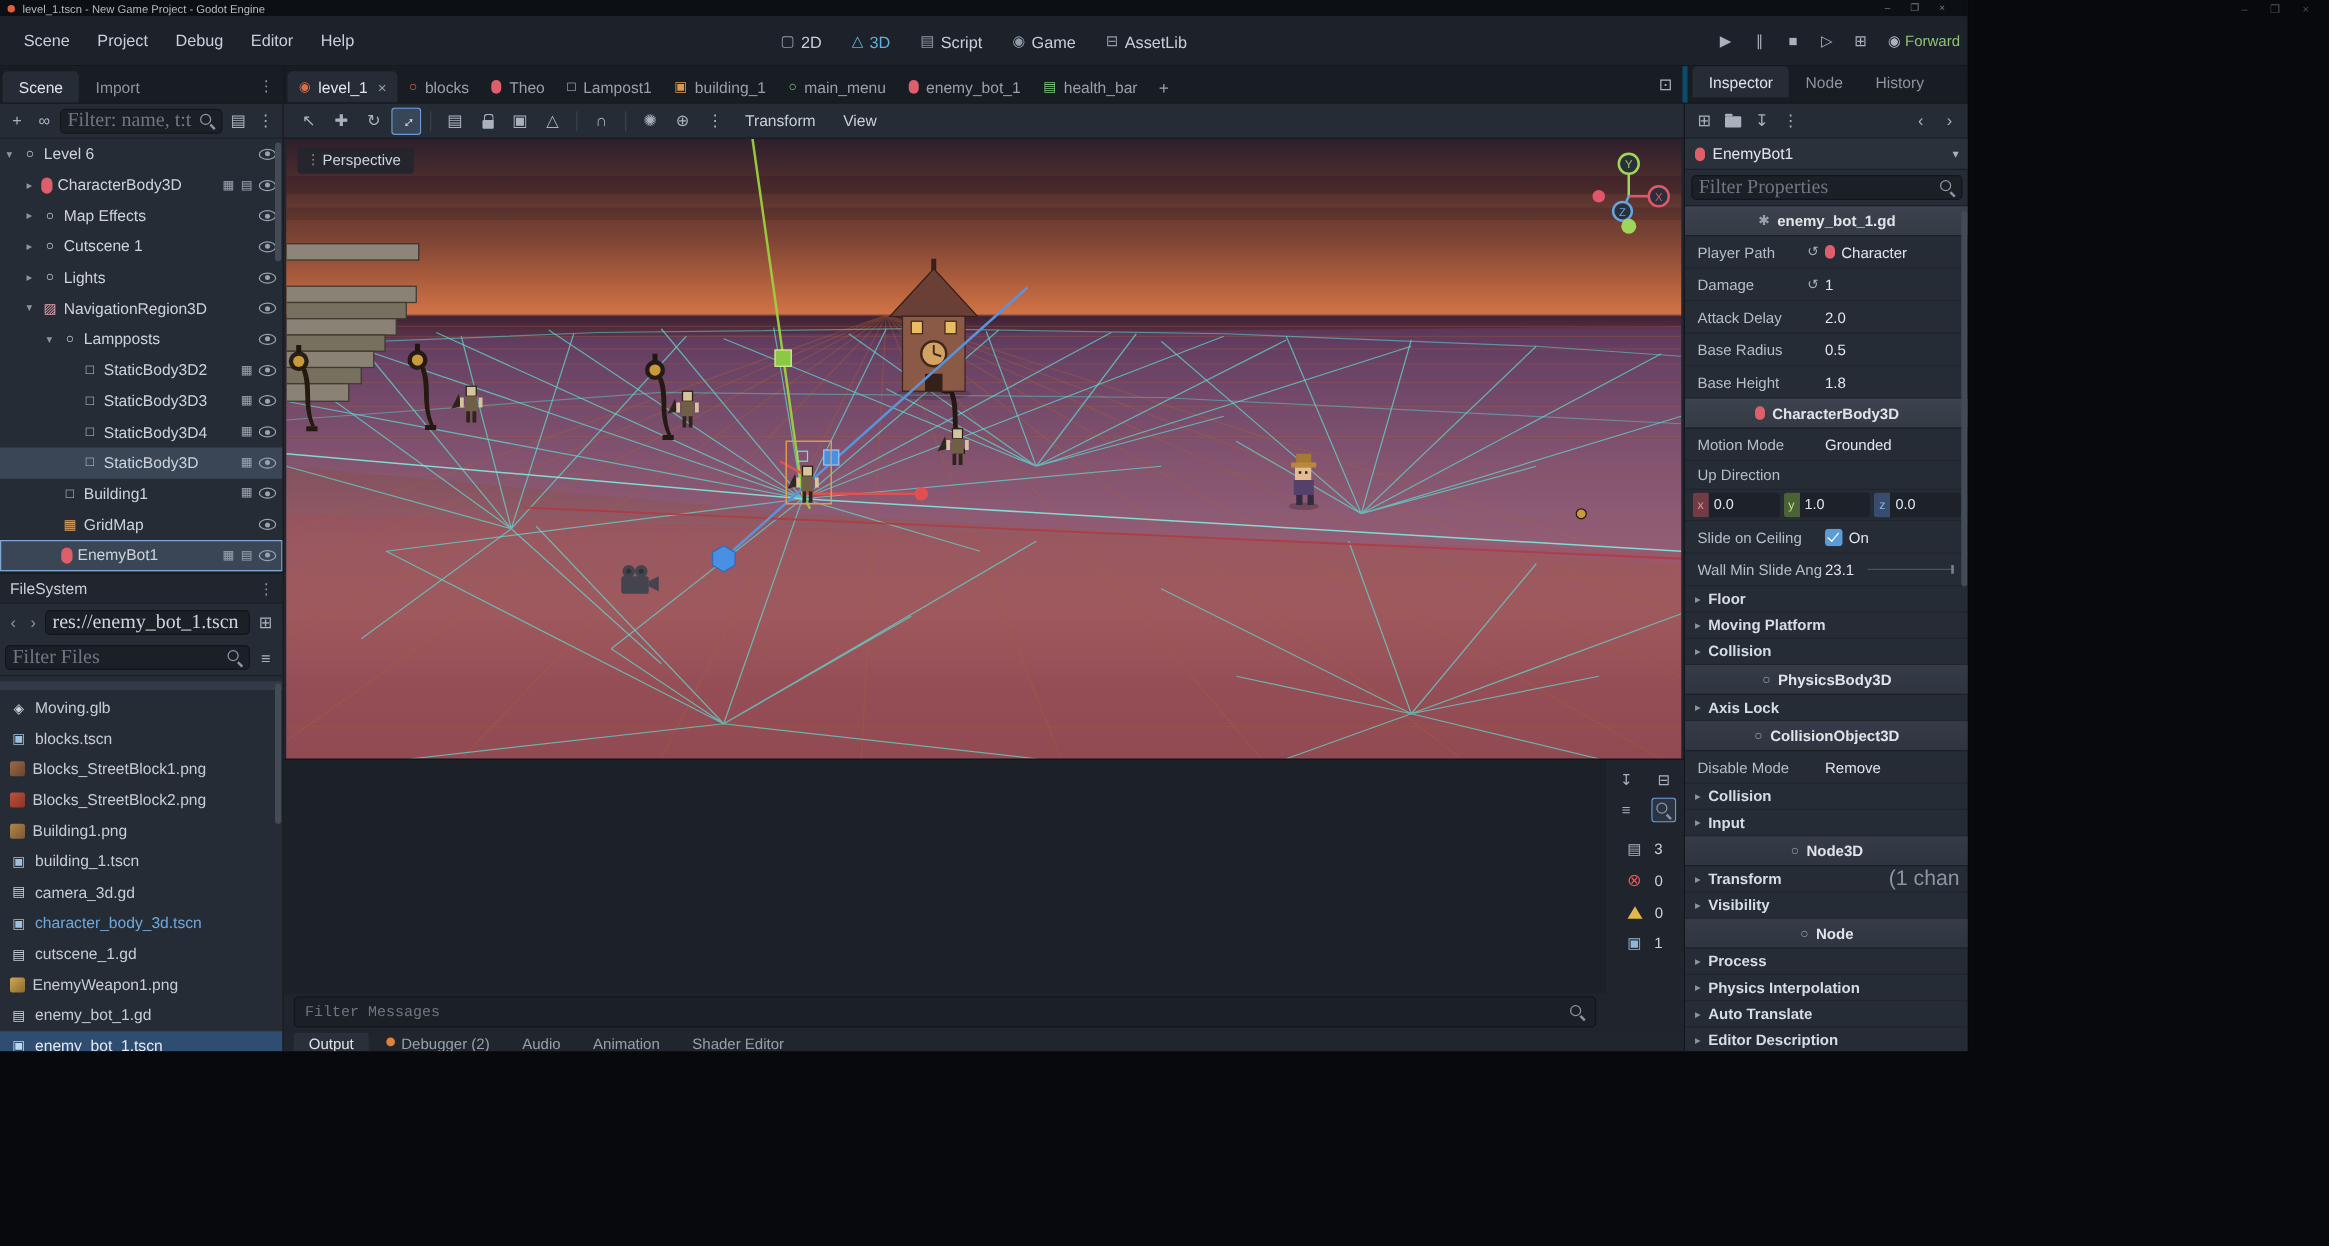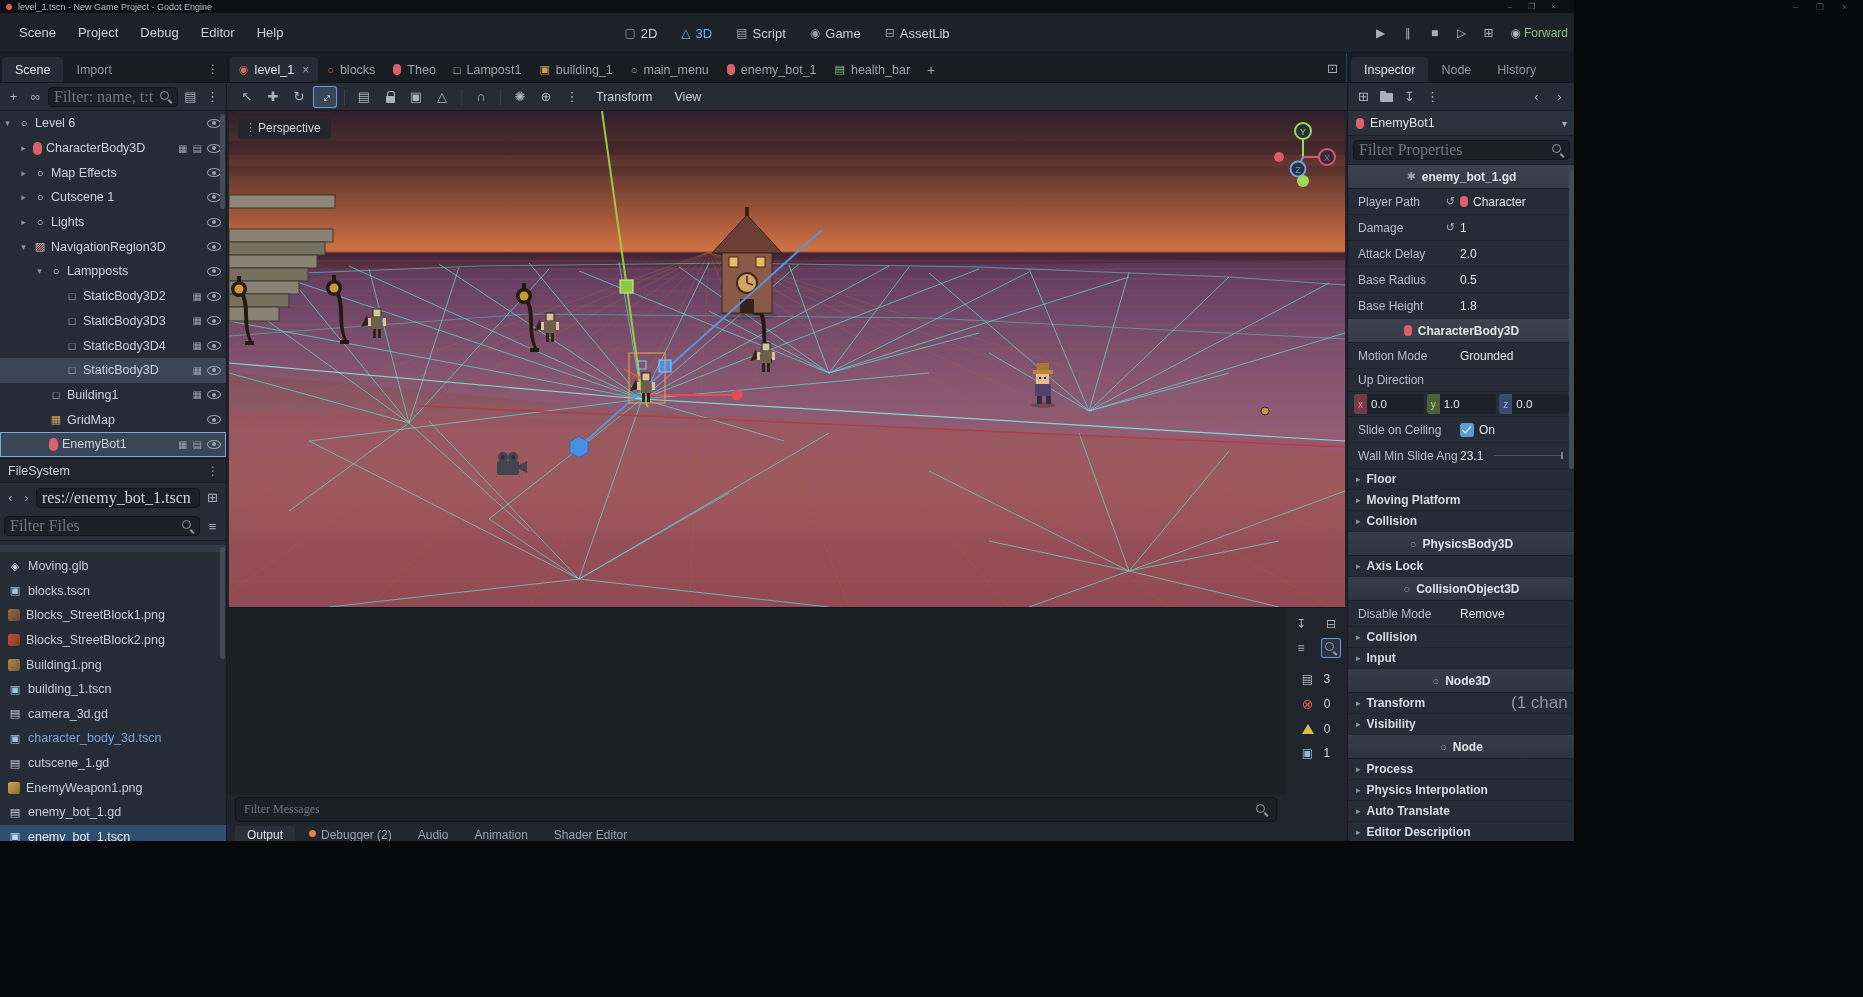--- a/index.html
+++ b/index.html
@@ -19,21 +19,21 @@
 .ctx{display:flex;align-items:center;gap:5px;padding:5px 9px;font-size:13px;color:#c9cfd8}
 .ctx .cicon{font-size:12px;color:#8f9aa8}
 .ctx.active,.ctx.active .cicon{color:#5fb2dd}
 .playback{position:absolute;right:46px;top:0;height:40px;display:flex;align-items:center;gap:2px}
 .pb-btn{width:25px;height:24px;display:flex;align-items:center;justify-content:center;font-size:12px;color:#a9b1bc;border-radius:3px}
 .renderer{position:absolute;right:0;top:13px;font-size:12px;color:#8fc177;width:50px;overflow:hidden;white-space:nowrap}
 
 .tabbar{position:absolute;top:53px;left:0;width:100%;height:30px;background:#181c23;display:flex;border-bottom:1px solid #14171d}
 .tz-left{width:227px;display:flex;align-items:flex-end;padding-left:2px;position:relative;flex:none}
 .tz-center{flex:1;display:flex;align-items:flex-end;overflow:hidden;padding-left:2px;position:relative;border-left:1px solid #14171d}
-.tz-right{width:228px;display:flex;align-items:flex-end;border-left:1px solid #0c4a6e;padding-left:4px;flex:none}
+.tz-right{width:228px;display:flex;border-left:4px solid #0c4a6e;padding-left:4px;flex:none}
 .dtab{height:25px;padding:4px 13px;font-size:12.5px;color:#8d95a3;display:flex;align-items:center;border-radius:4px 4px 0 0}
 .dtab.active{background:#262c35;color:#dde2e9}
 .dots{color:#8d95a3;font-size:12px}
 .tzl-dots{position:absolute;right:8px;bottom:6px}
 .stab{height:25px;display:flex;align-items:center;gap:6px;padding:0 9px;font-size:12.5px;color:#98a0ac;border-radius:4px 4px 0 0;white-space:nowrap}
 .stab.active{background:#262c35;color:#e2e6ec}
 .ticon{font-size:11px;flex:none}
 .tclose{color:#98a0ac;font-size:12px;margin-left:2px}
 .newtab{padding:0 8px;color:#98a0ac;font-size:14px;height:25px;display:flex;align-items:center}
 .expand-btn{position:absolute;right:8px;bottom:6px;color:#a9b1bc;font-size:13px}
@@ -105,21 +105,21 @@
 .bp-rail{position:absolute;right:0;top:0;width:62px;bottom:31px;display:flex;flex-direction:column;align-items:center;padding-top:6px}
 .rail-row{display:flex;gap:10px;margin-bottom:4px}
 .rail-btn{width:20px;height:20px;display:flex;align-items:center;justify-content:center;color:#a9b1bc;font-size:12px;border-radius:3px}
 .rail-btn.active{box-shadow:inset 0 0 0 1px #6b9bd2;background:#2b3442}
 .badge{display:flex;align-items:center;gap:9px;margin-top:10px}
 .bic{font-size:12px;color:#aab2bd}
 .bic.err{color:#e05555;font-size:14px}
 .bic.info{color:#8fb8d8}
 .bcount{font-size:12px;color:#ced4dd;min-width:8px;text-align:right}
 .bp-filter{position:absolute;left:8px;right:70px;bottom:4px;height:25px;background:#1b2027;border:1px solid #12161c;border-radius:4px;display:flex;align-items:center;padding:0 8px;gap:6px}
-.bp-filter input{flex:1;background:none;border:none;outline:none;color:#cfd5de;font-size:12px;font-family:Liberation Serif, serif}
+.bp-filter input{flex:1;background:none;border:none;outline:none;color:#cfd5de;font-size:12px;font-family:Liberation Mono, monospace}
 .btabs{height:15px;display:flex;gap:2px;padding-left:8px;background:#21262e;overflow:hidden}
 .btab{display:flex;align-items:flex-start;gap:5px;padding:2px 12px;font-size:12px;color:#98a0ac;white-space:nowrap}
 .btab.active{background:#2a303a;color:#dfe3e8;border-radius:3px 3px 0 0}
 .tab-dot{width:7px;height:7px;border-radius:50%;background:#e0823c;flex:none;margin-top:2px}
 
 .rdock{position:absolute;left:1347px;top:83px;width:228px;height:758px;background:#262c35;border-left:1px solid #14171d;overflow:hidden}
 .insp-toolbar{height:28px;display:flex;align-items:center;gap:4px;padding:0 6px;border-bottom:1px solid #1b2027}
 .itb-spacer{flex:1}
 .node-row{height:25px;display:flex;align-items:center;gap:6px;padding:0 8px;background:#2b313b;border-bottom:1px solid #1b2027;font-size:12.5px;color:#e2e6ec}
 .nr-chev{margin-left:auto;color:#a9b1bc;font-size:10px}

